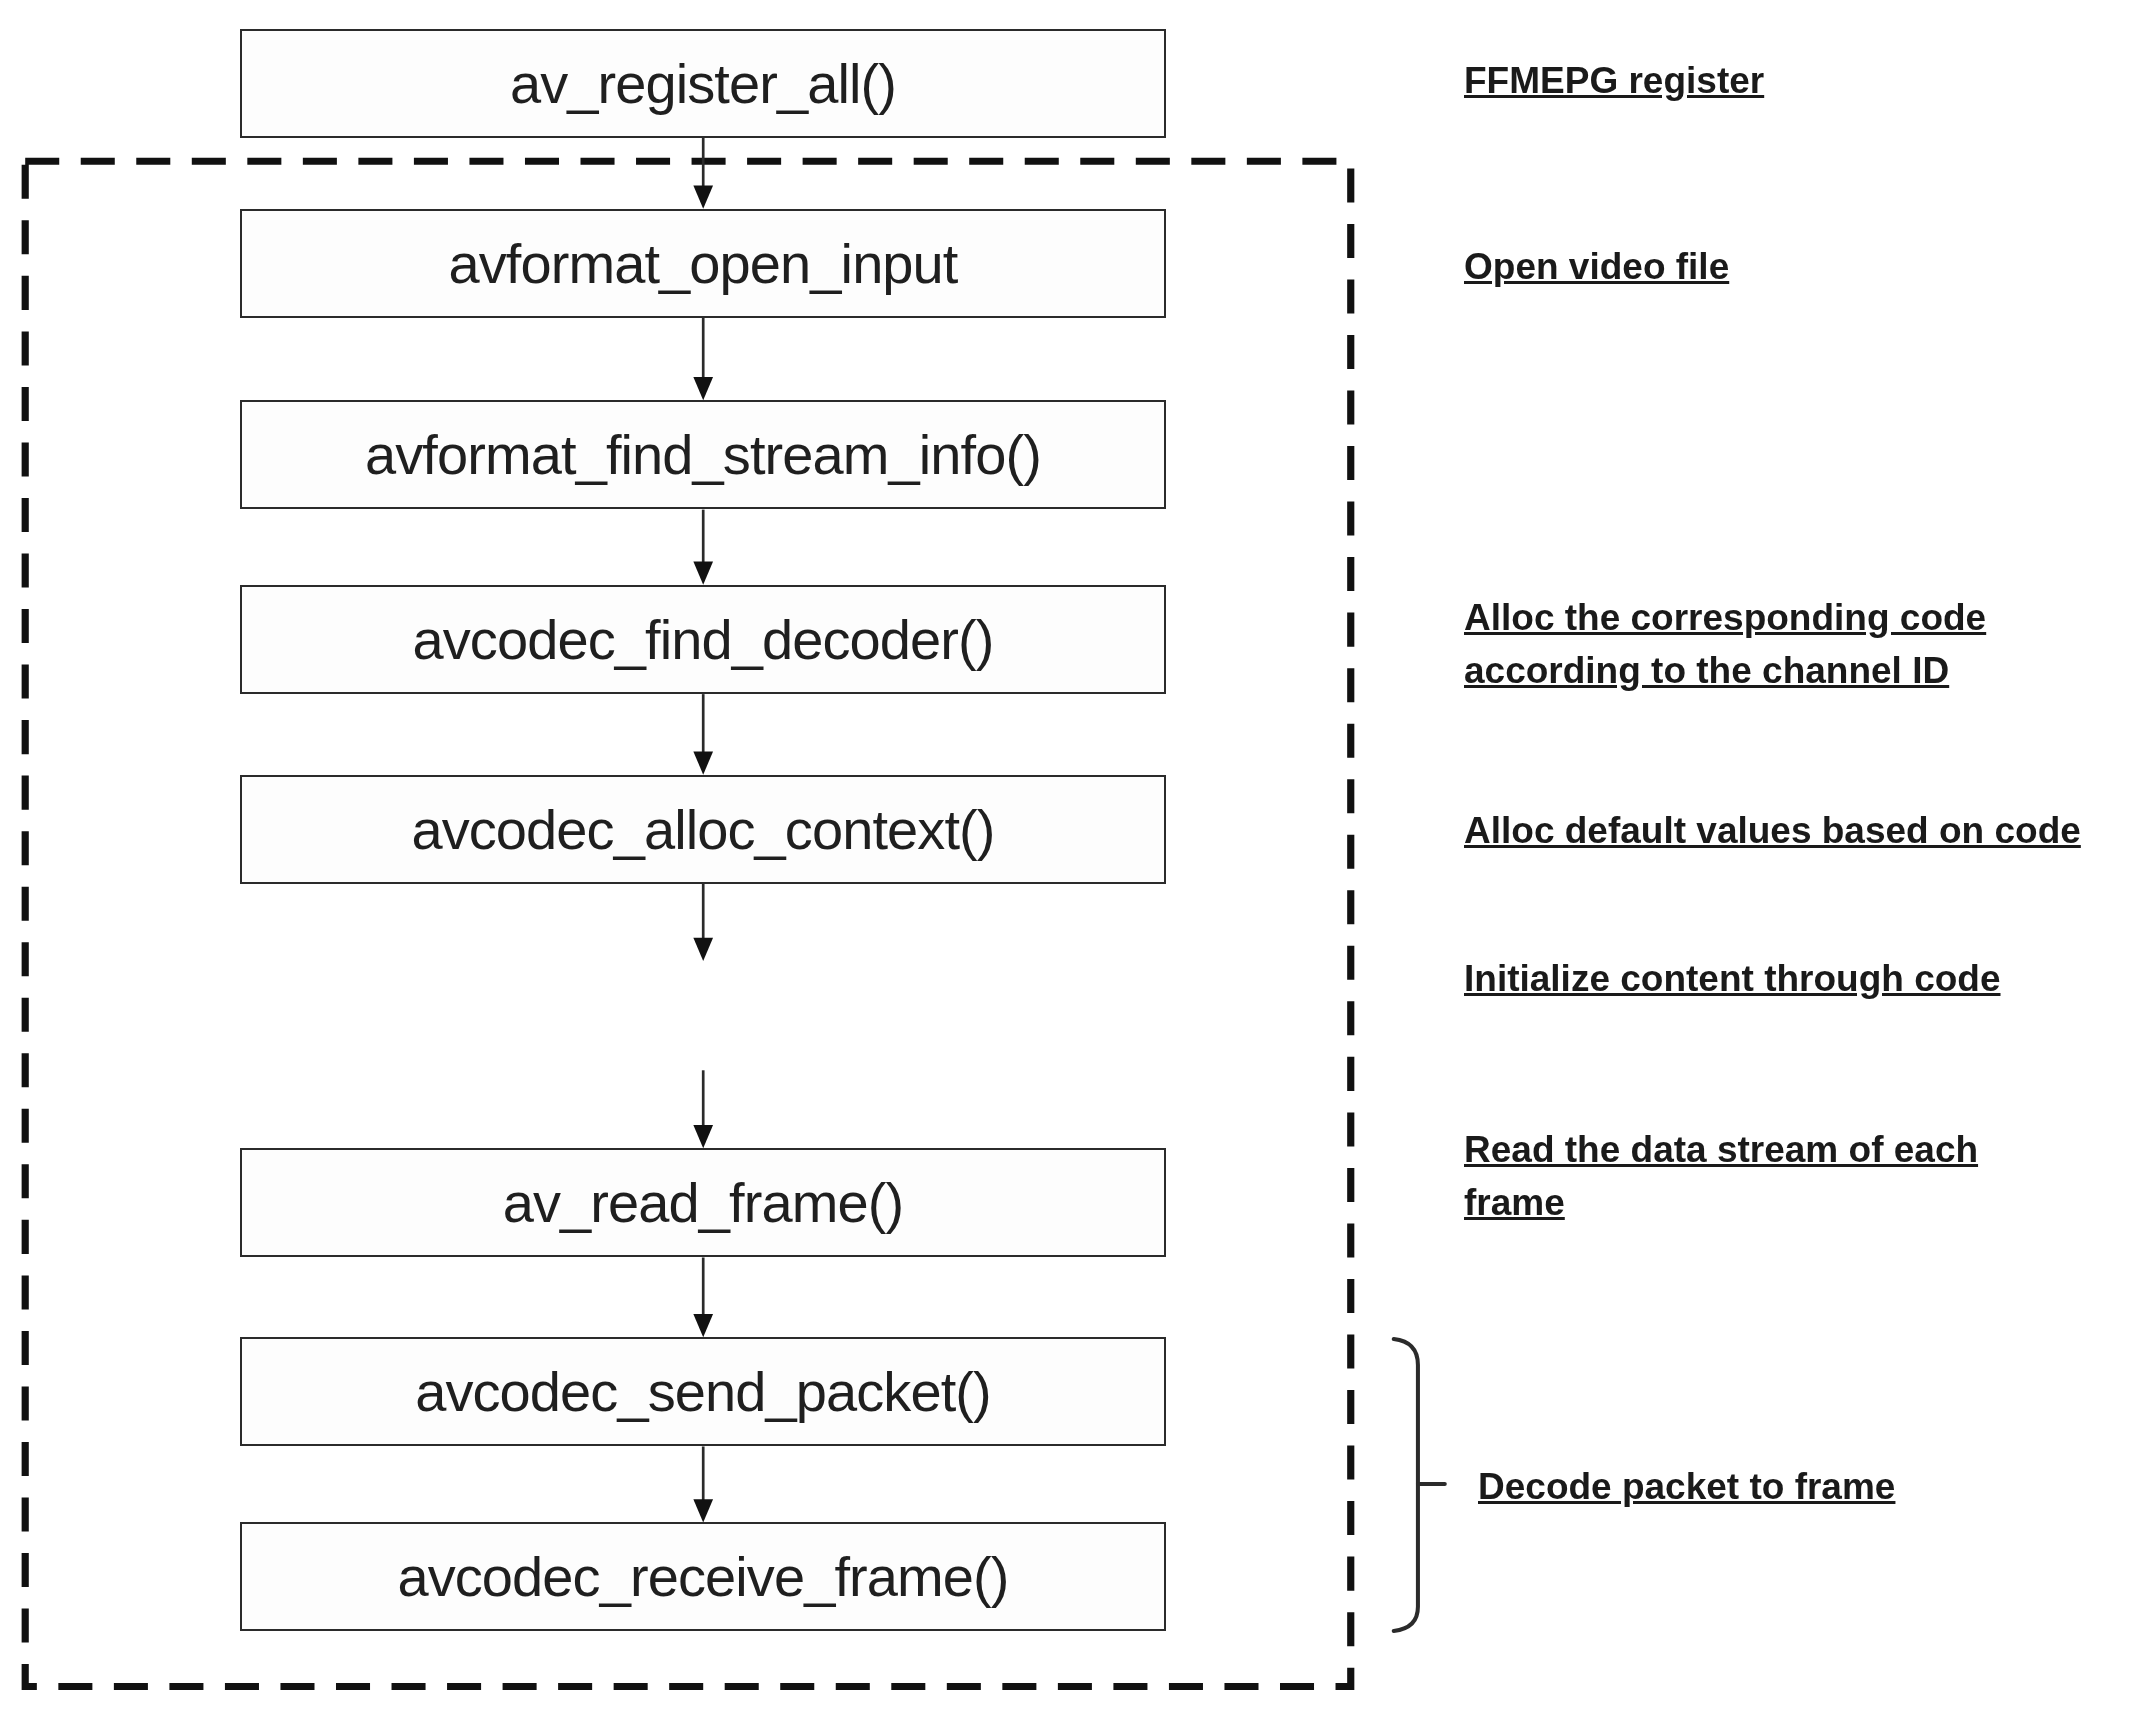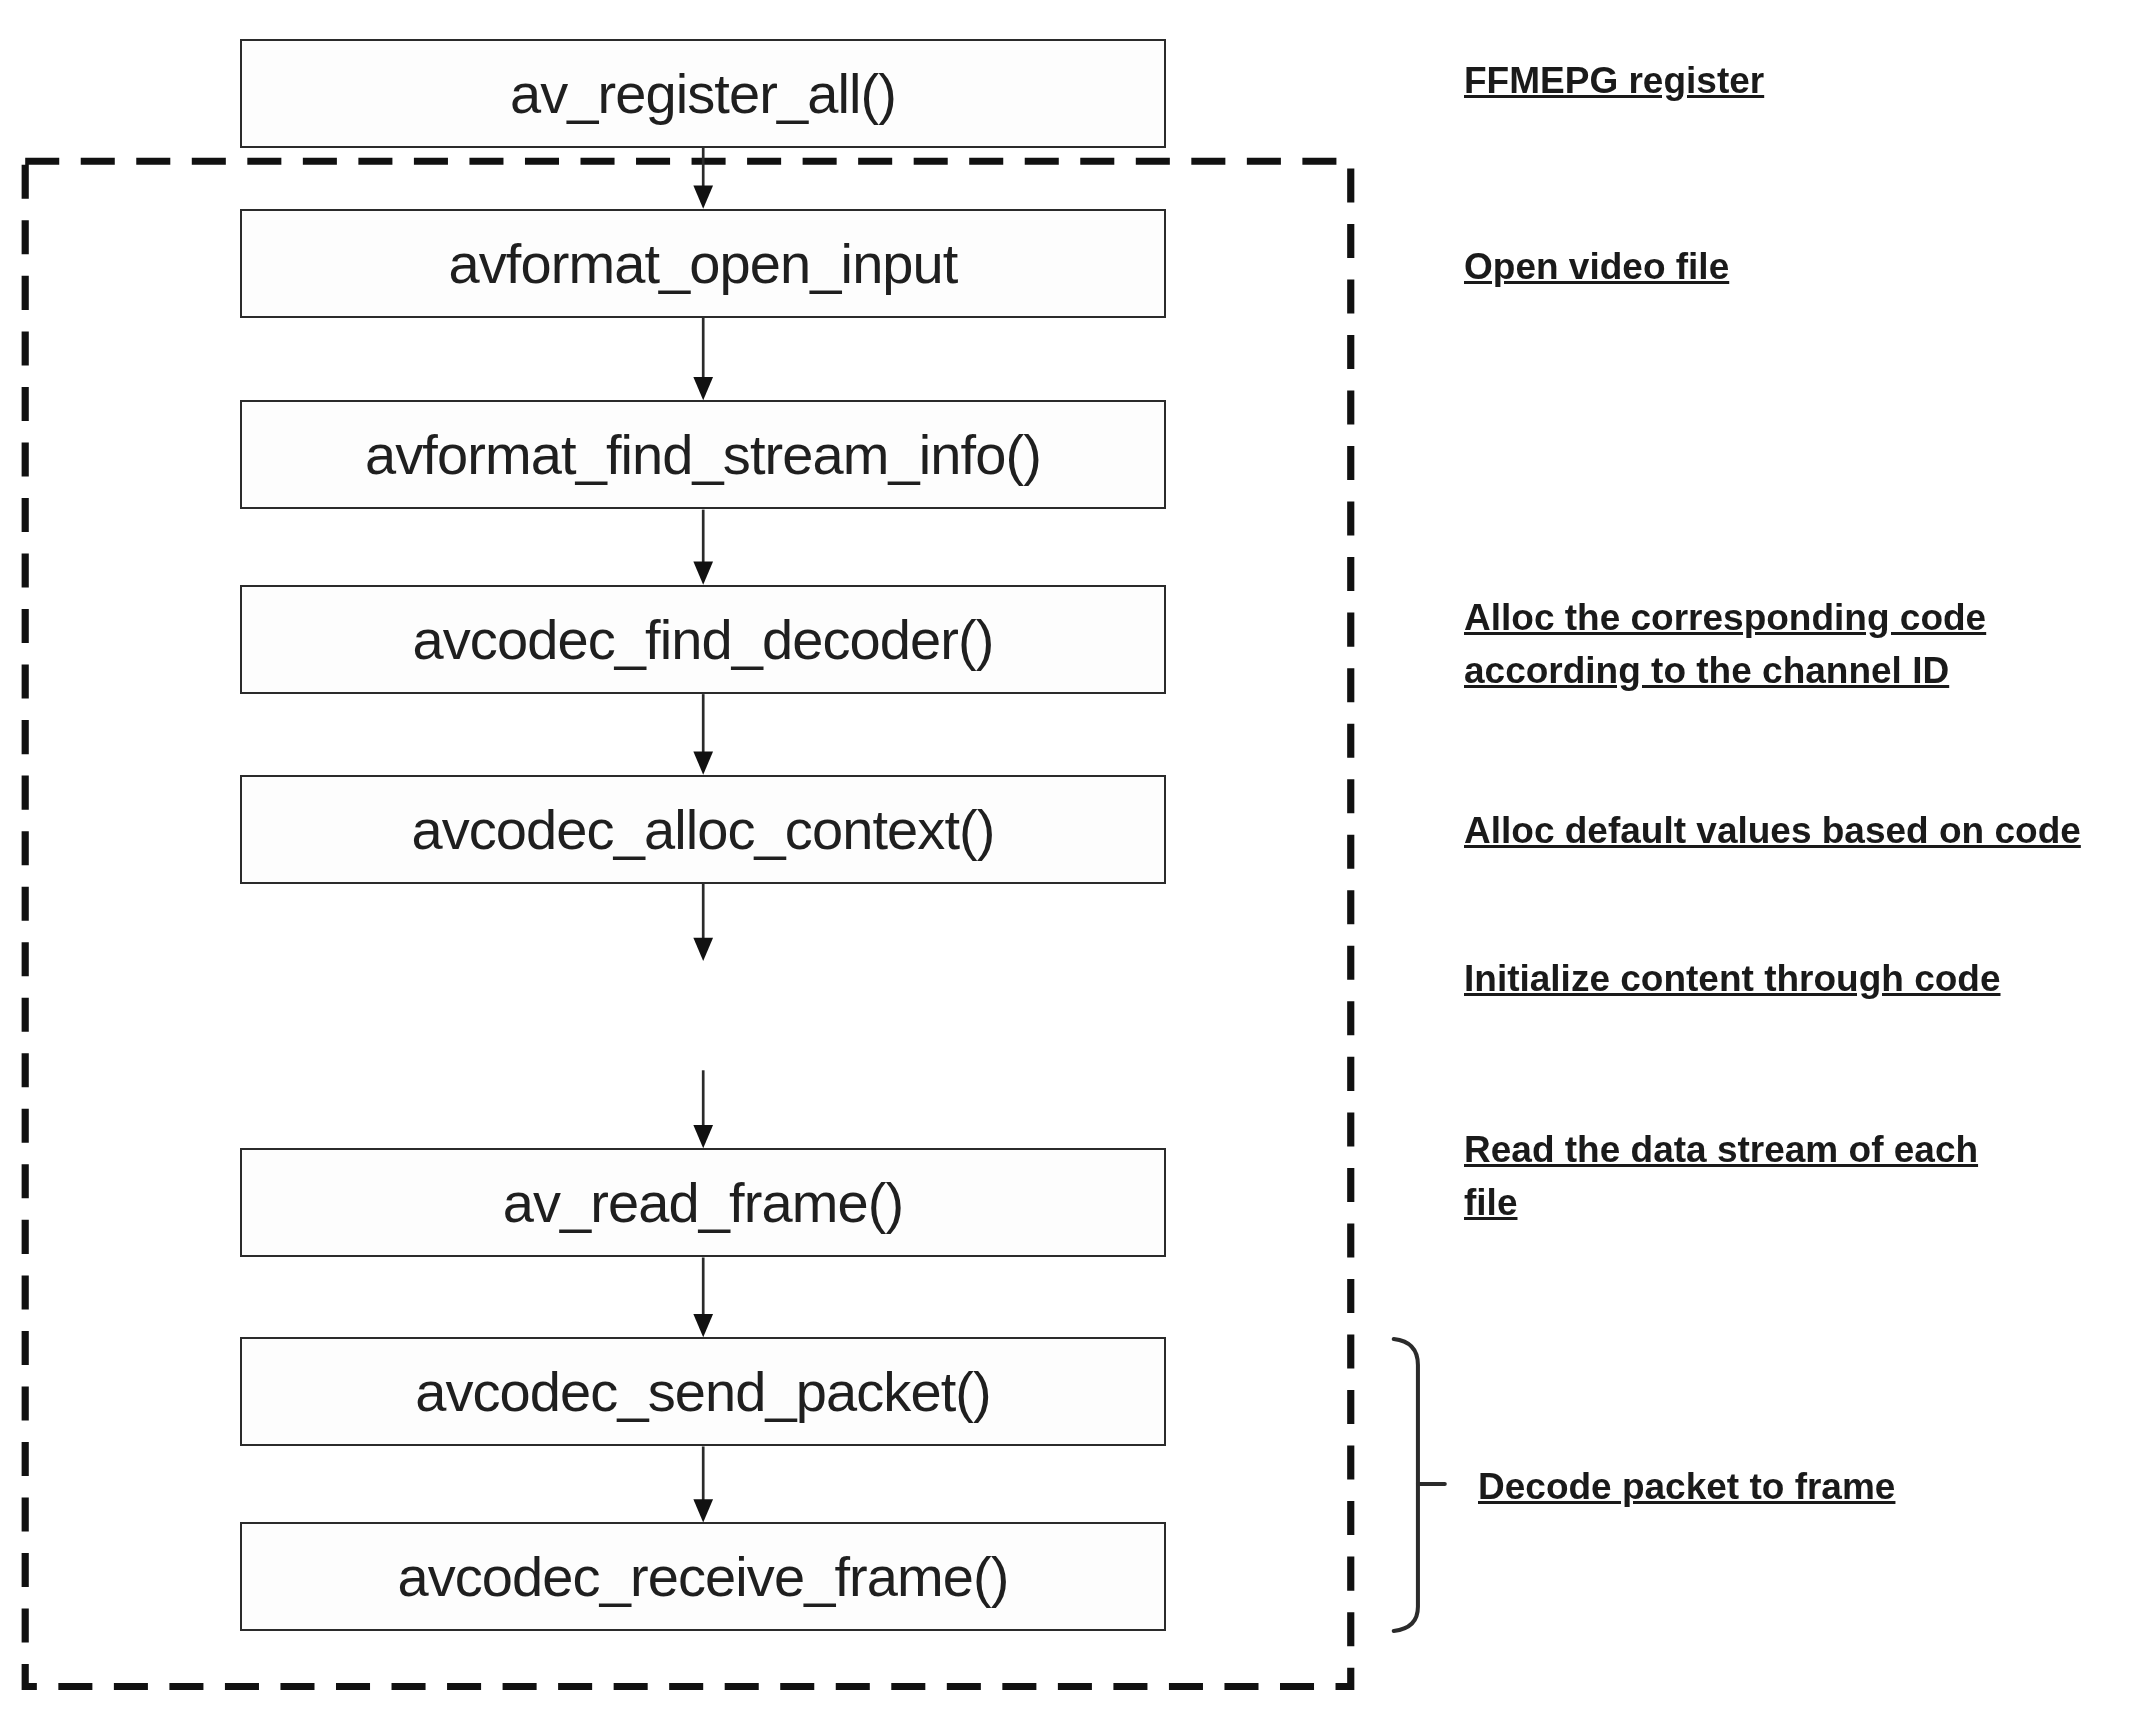--- a/index.html
+++ b/index.html
@@ -91,33 +91,33 @@
         <polygon points="774,1674 796,1674 785,1700" stroke="none"></polygon>
       </g>
     </g>
 
     <g stroke="#2b2b2b" stroke-width="4.5" fill="none" stroke-linecap="round">
       <path d="M 1556 1495 Q 1583 1498 1583 1524 L 1583 1794 Q 1583 1818 1556 1821"></path>
       <path d="M 1583 1657 L 1613 1657"></path>
     </g>
   </svg>
 
-  <div class="flow-box" style="top:39px">av_register_all()</div>
+  <div class="flow-box" style="top:29px">av_register_all()</div>
   <div class="flow-box" style="top:209px">avformat_open_input</div>
   <div class="flow-box" style="top:400px">avformat_find_stream_info()</div>
   <div class="flow-box" style="top:775px">avcodec_alloc_context()</div>
   <div class="flow-box" style="top:585px">avcodec_find_decoder()</div>
   <div class="flow-box" style="top:1148px">av_read_frame()</div>
   <div class="flow-box" style="top:1337px">avcodec_send_packet()</div>
   <div class="flow-box" style="top:1522px">avcodec_receive_frame()</div>
 
   <div class="side-note" style="top:54px">FFMEPG register</div>
   <div class="side-note" style="top:240px">Open video file</div>
   <div class="side-note" style="top:591px">Alloc the corresponding code
 according to the channel ID</div>
   <div class="side-note" style="top:804px">Alloc default values based on code</div>
   <div class="side-note" style="top:952px">Initialize content through code</div>
   <div class="side-note" style="top:1123px">Read the data stream of each
-file</div>
+frame</div>
   <div class="side-note" style="top:1460px; left:1478px">Decode packet to frame</div>
 
 </div>
 
 
 </body></html>

